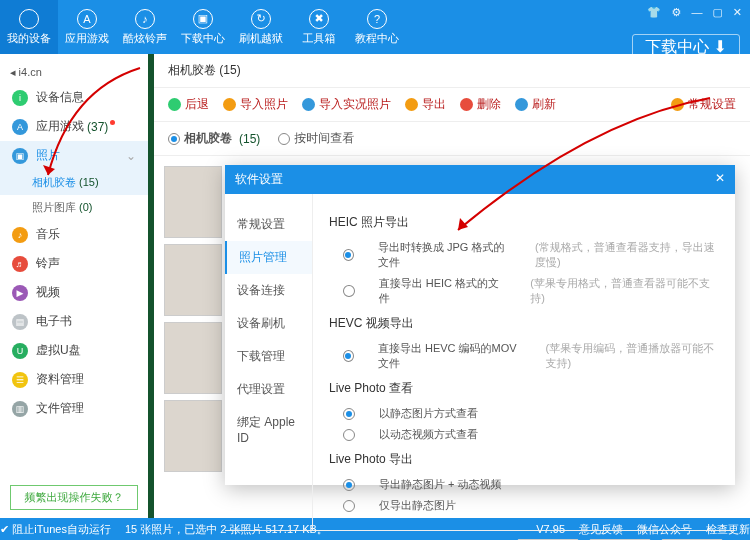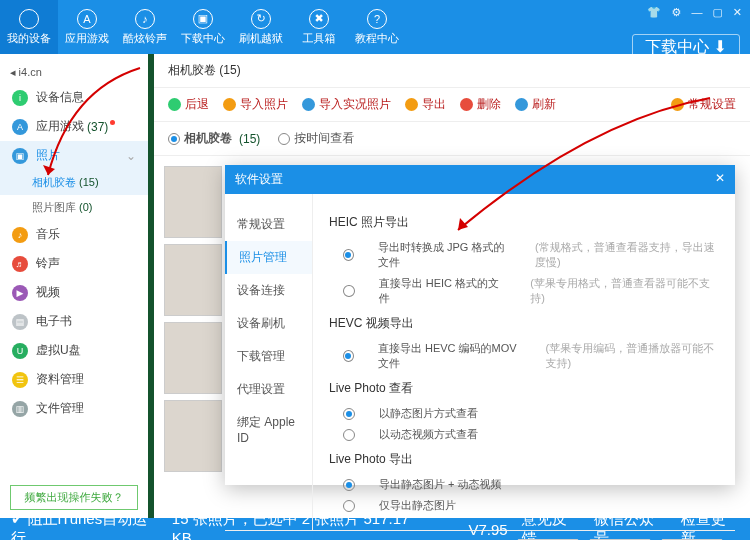--- a/index.html
+++ b/index.html
@@ -56,21 +56,21 @@
 .mside-item { padding: 8px 12px; font-size: 12px; color: #555; cursor: pointer; }
 .mside-item.active { color: #1b8fe6; border-left: 2px solid #1b8fe6; background: #f3f9fe; }
 .modal-main { flex: 1; padding: 14px 16px; overflow: auto; }
 .sect-title { font-size: 12px; color: #333; margin: 6px 0; }
 .opt { display: flex; align-items: center; gap: 24px; padding: 3px 0 3px 14px; font-size: 11px; color: #555; }
 .opt .hint { color: #aaa; }
 .modal-foot { border-top: 1px solid #eee; padding: 8px 12px; display: flex; justify-content: flex-end; gap: 10px; }
 .btn { border: 1px solid #ccc; background: #fff; padding: 4px 18px; font-size: 12px; cursor: pointer; border-radius: 2px; }
 
 
-.status { height: 22px; background: #1b8fe6; color: #fff; display: flex; align-items: center; padding: 0 11px; font-size: 15px; gap: 14px; }
+.status { height: 22px; background: #1b8fe6; color: #fff; display: flex; align-items: center; padding: 0 0; font-size: 11px; gap: 14px; }
 .status .spacer { flex: 1; }
 .stat-link { cursor: pointer; }
 
 
 .arrow { position: absolute; pointer-events: none; z-index: 60; }
 </style>
 </head>
 <body>
 
 <div class="header">

